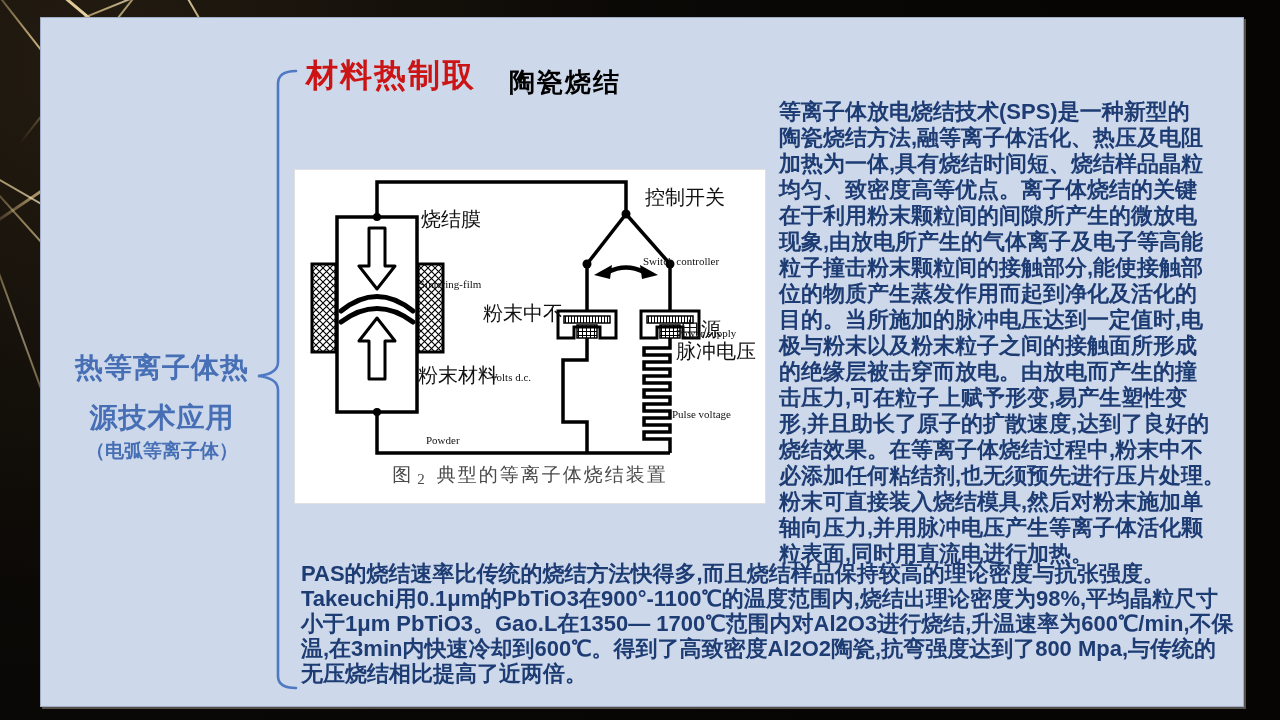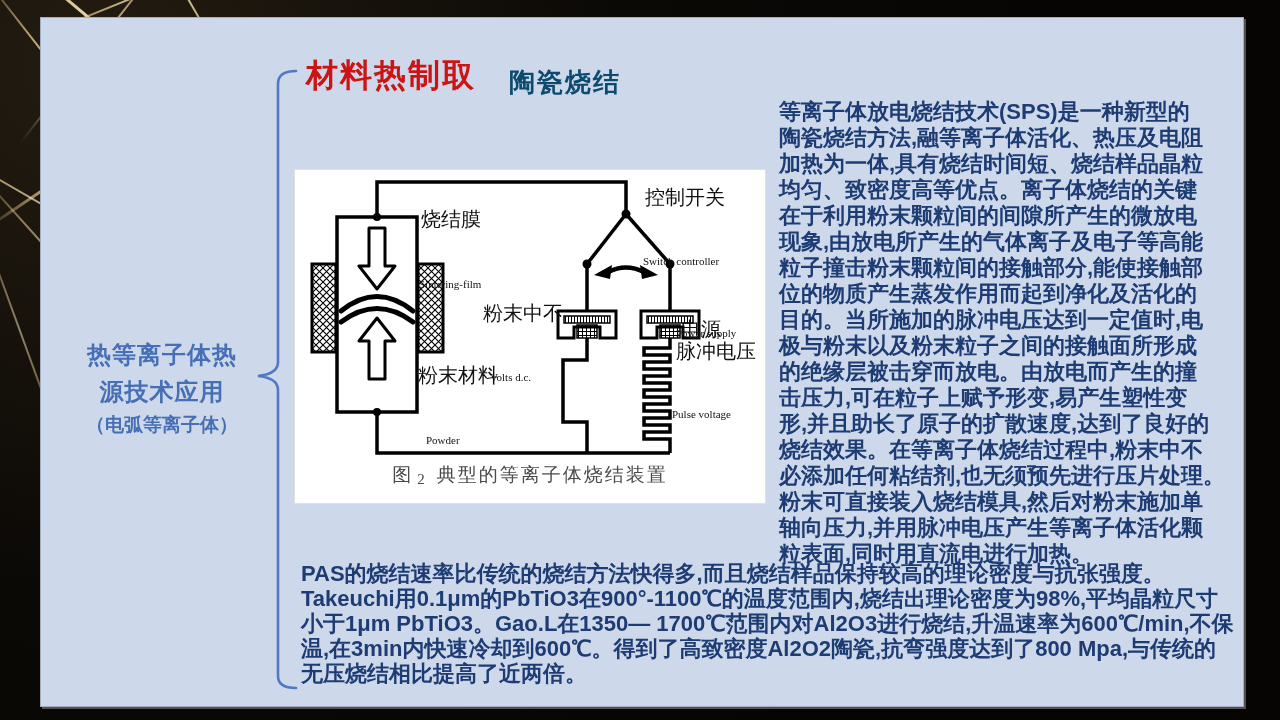--- a/index.html
+++ b/index.html
@@ -19,25 +19,25 @@
   .s7{left:30px;top:-6px;width:220px;height:2px;transform:rotate(-22deg);opacity:.75;}
   .s8{left:-70px;top:262px;width:260px;height:2px;transform:rotate(48deg);opacity:.6;}
   .s9{left:-90px;top:330px;width:220px;height:2px;transform:rotate(70deg);opacity:.5;}
 
   .slide{position:absolute;left:40px;top:17px;width:1202px;height:688px;z-index:1;
     background:#cdd8ea;border:1px solid #9fadc6;box-shadow:2px 2px 0 #55504a;}
 
   .title-red{position:absolute;left:265px;top:36px;font-size:32px;font-weight:bold;
     color:#cc1414;letter-spacing:2px;}
   .title-sub{position:absolute;left:468px;top:47px;font-size:26px;font-weight:bold;
-    color:#0c4a6e;letter-spacing:2px;}
+    color:#000000;letter-spacing:2px;}
 
   .left-title{position:absolute;left:2px;top:318px;width:238px;text-align:center;
     color:#466fb5;font-weight:bold;}
-  .left-title .lt-big{font-size:24px;line-height:37px;letter-spacing:1px;}
+  .left-title .lt-big{font-size:28px;line-height:37px;letter-spacing:1px;margin-top:13px;}
   .left-title .lt-small{font-size:19px;line-height:30px;}
 
   .brace{position:absolute;left:210px;top:48px;}
 
   .figure{position:absolute;left:253px;top:151px;width:470px;height:333px;
     background:#ffffff;border:1px solid #e0e0e0;}
   .figure svg{position:absolute;left:0;top:0;}
   .fig-label{position:absolute;color:#111;font-family:"Liberation Serif",serif;white-space:nowrap;}
   .fl-cn{font-size:20px;text-align:center;}
   .fl-en{font-size:11px;margin-top:40px;}

